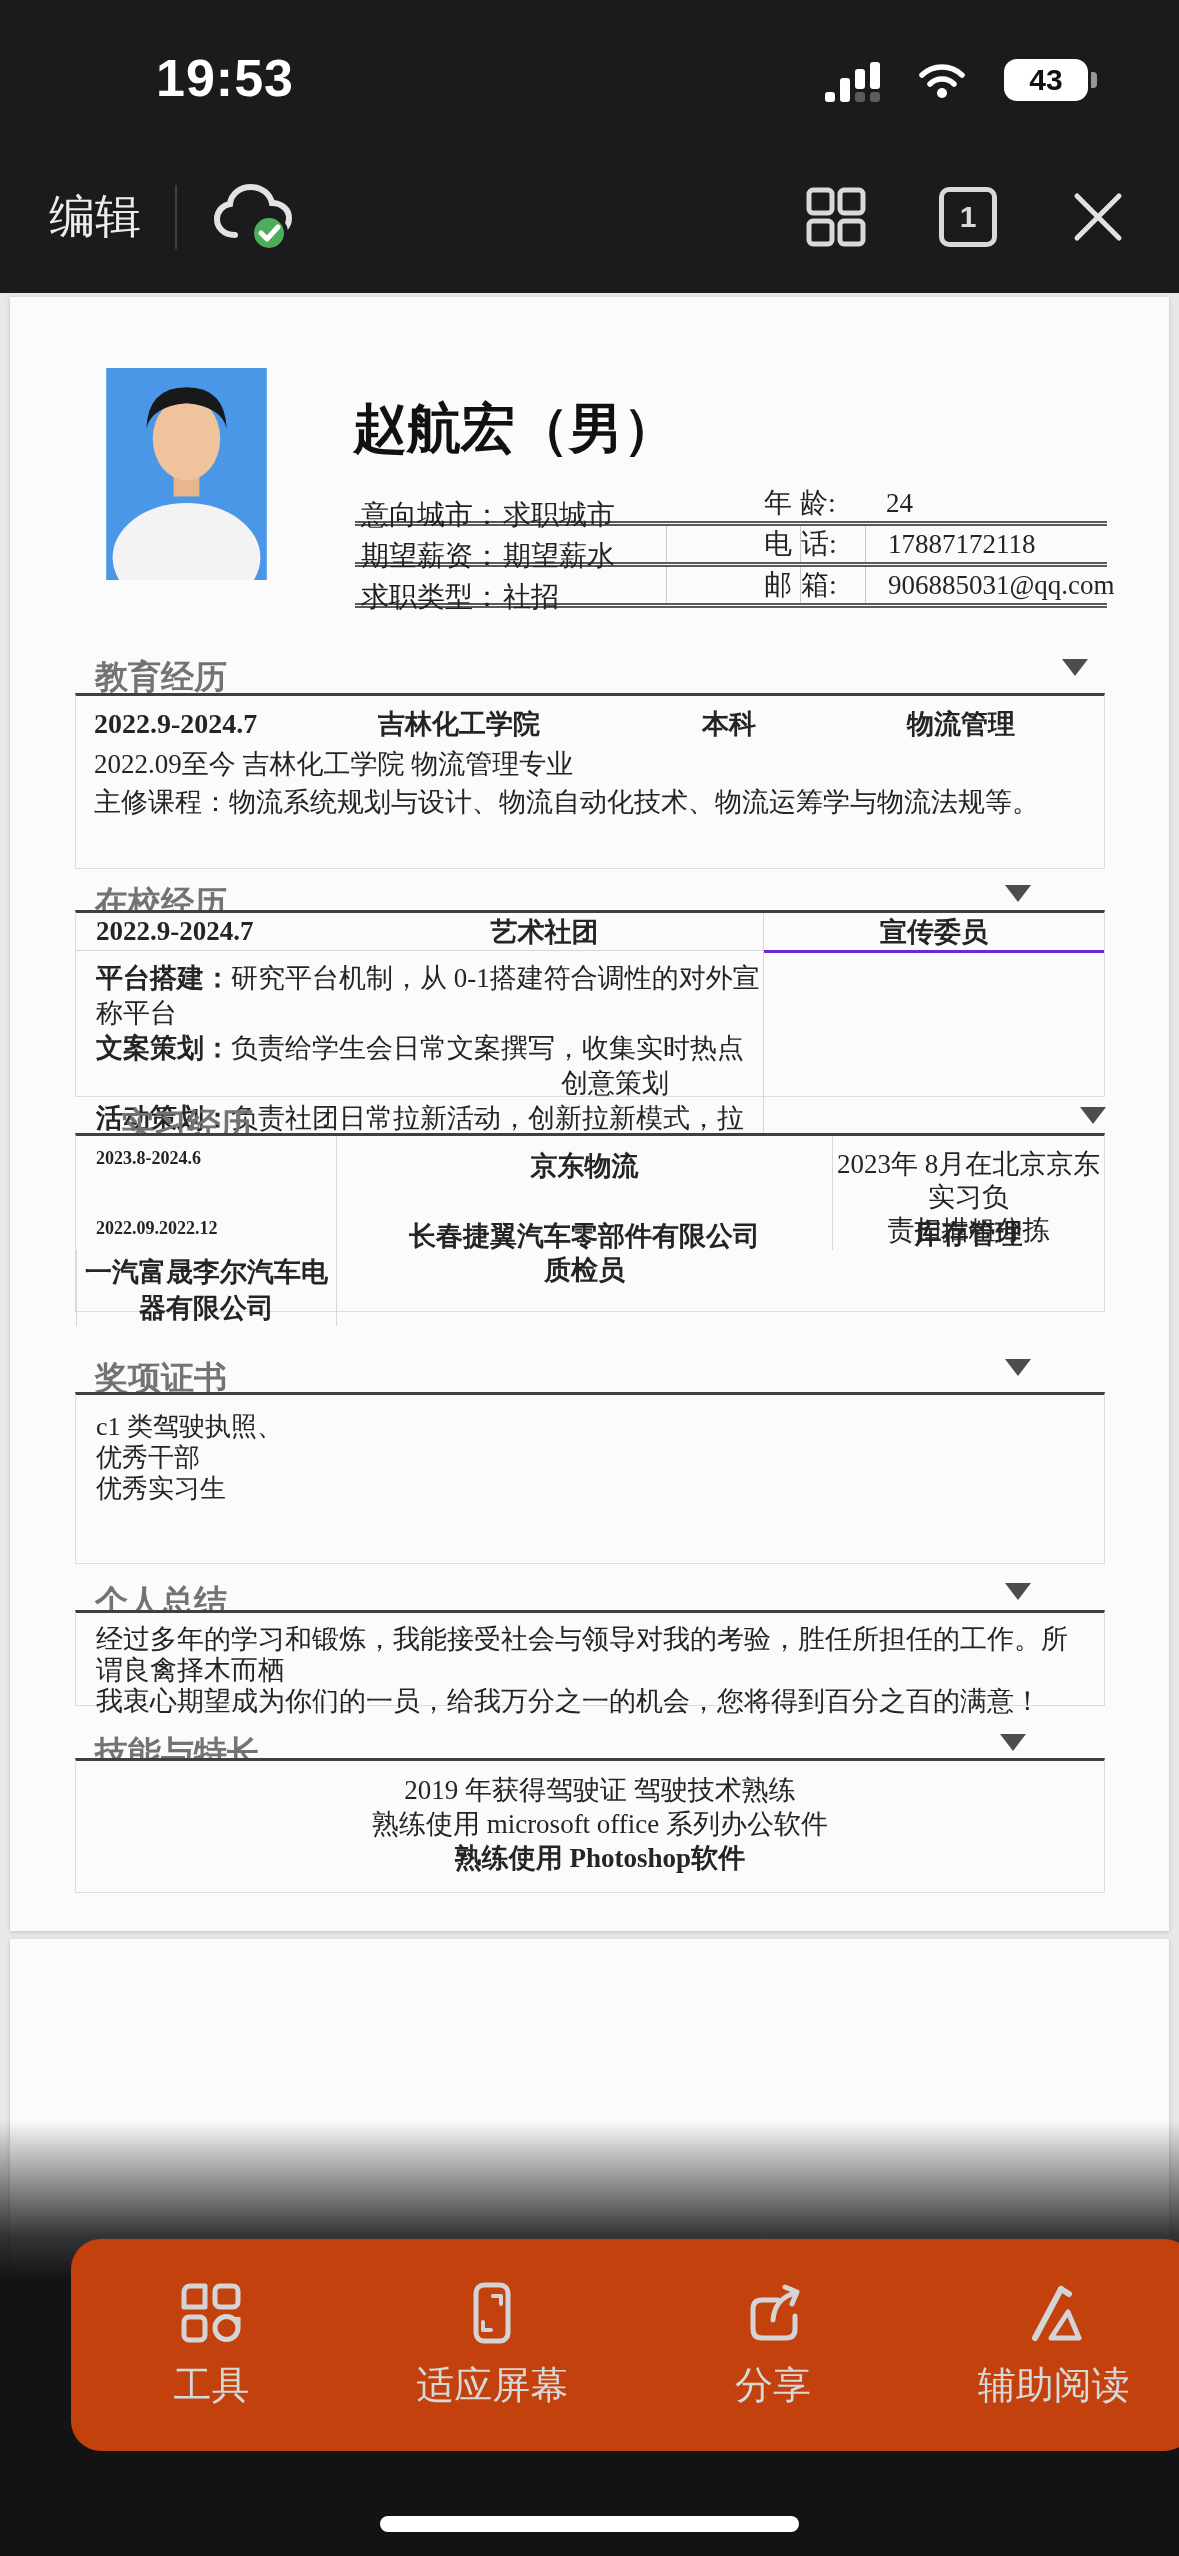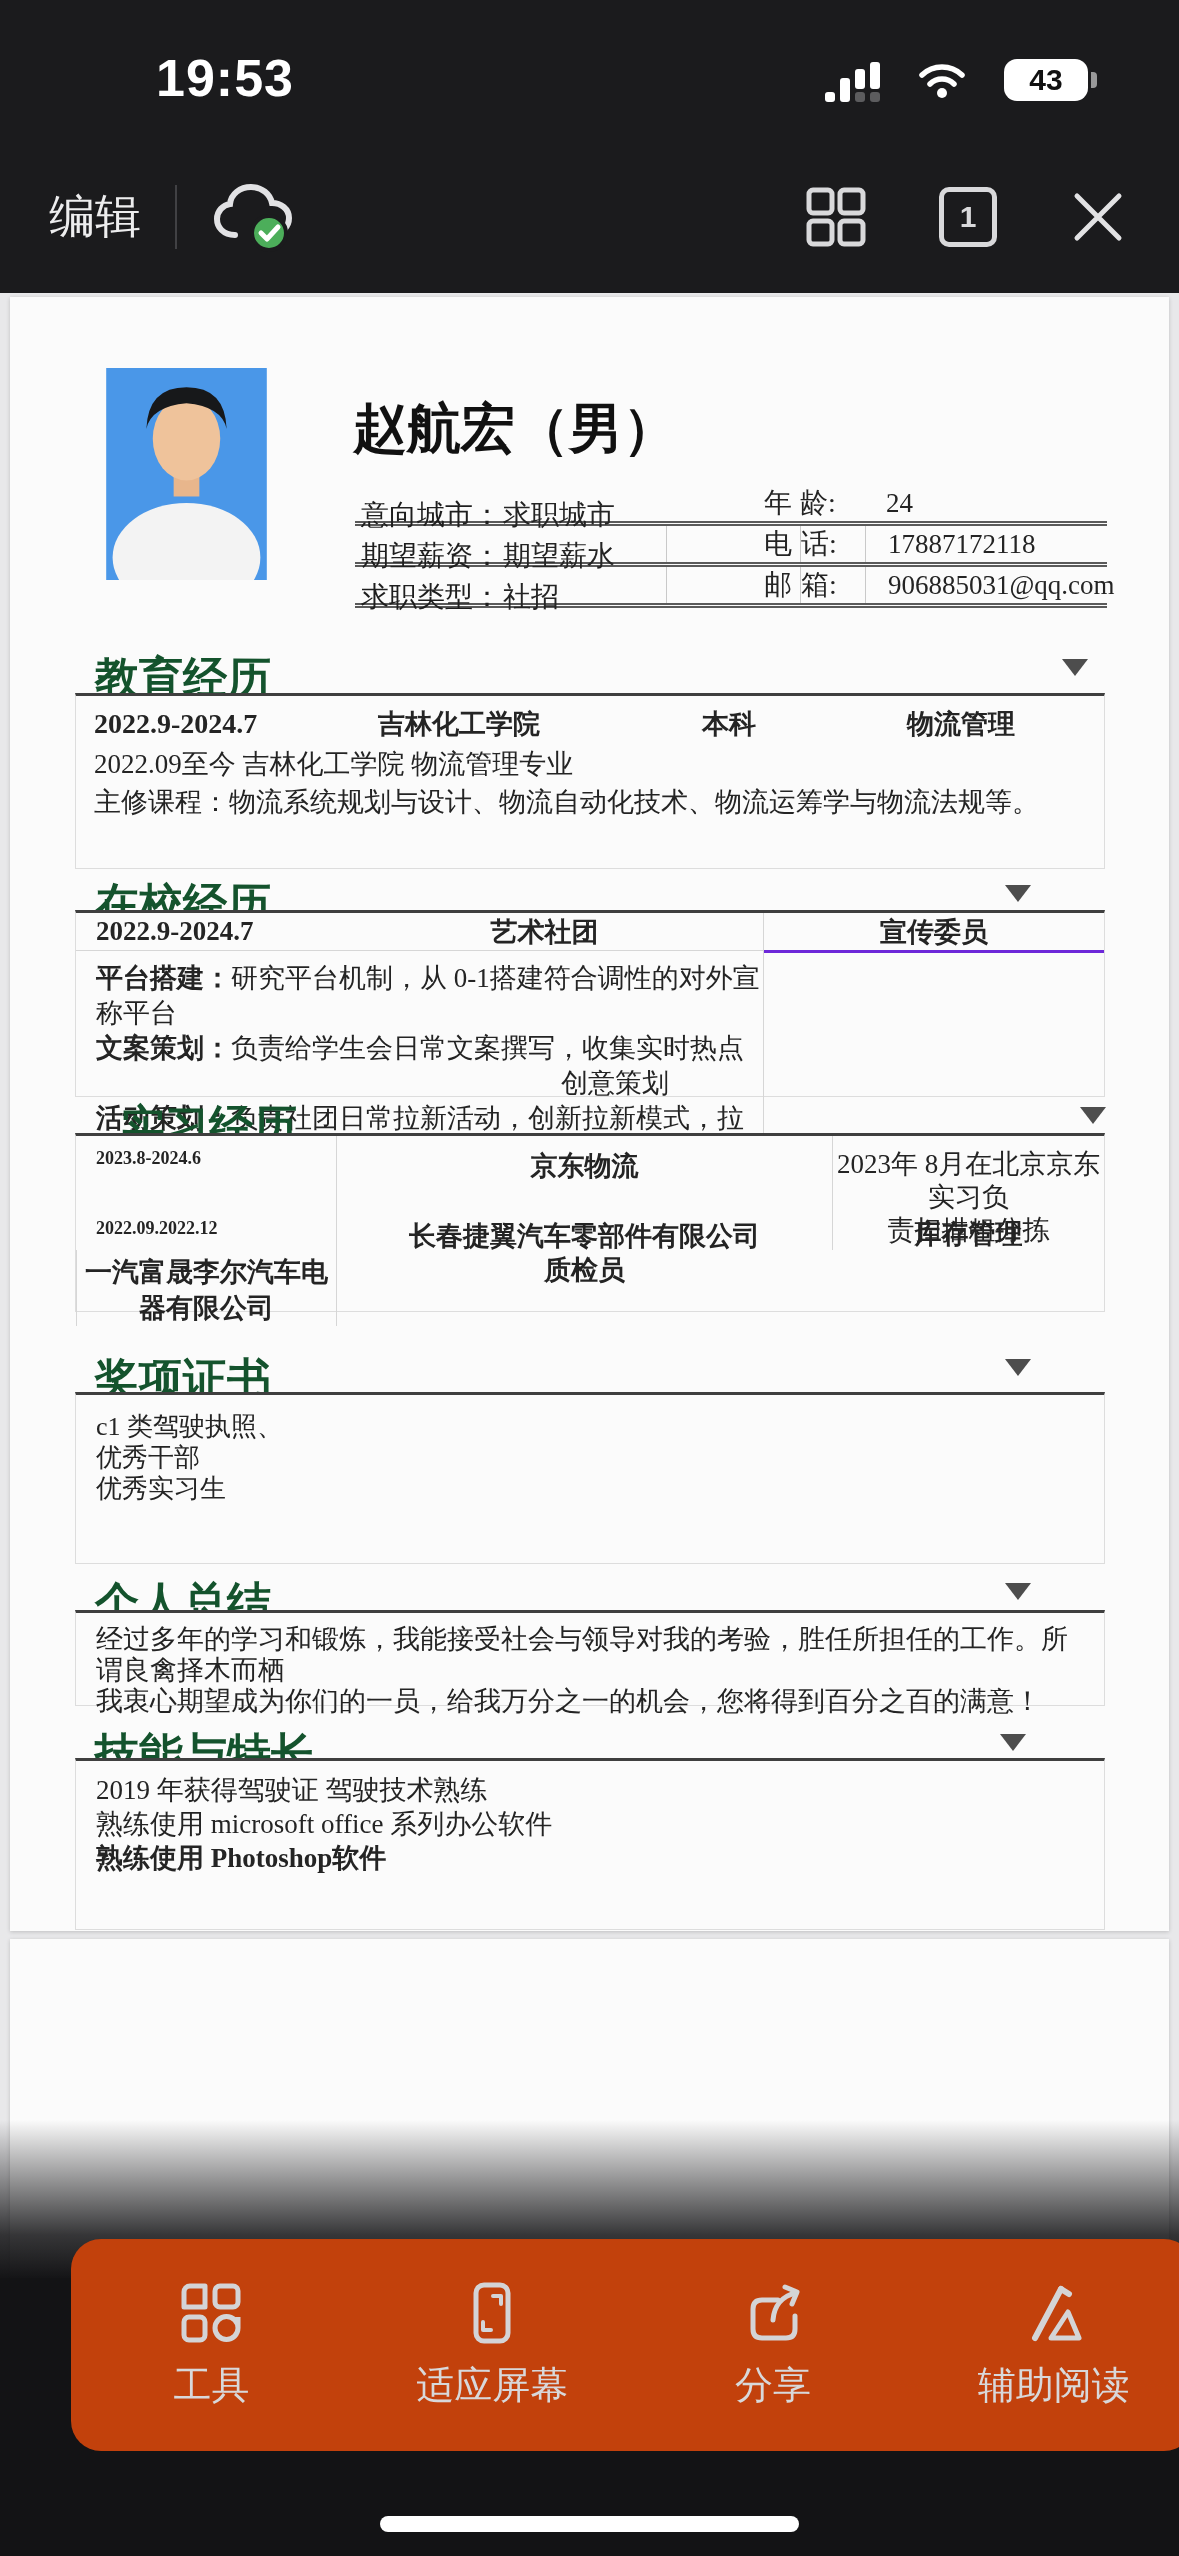--- a/index.html
+++ b/index.html
@@ -46,21 +46,21 @@
   .cA{flex:0 0 311px;display:flex;align-items:center;height:100%;margin-top:24px;}
   .cA .lbl{width:142px;padding-left:6px;color:#1e1e1e;}
   .cA .val{flex:1;}
   .cB{flex:0 0 134px;text-align:right;padding-right:8px;box-sizing:border-box;height:100%;
       display:flex;align-items:center;justify-content:flex-end;}
   .cC{flex:0 0 64px;height:100%;display:flex;align-items:center;}
   .cD{flex:1;padding-left:22px;height:100%;display:flex;align-items:center;font-size:27px;}
   .it-row.bordered .cB,.it-row.bordered .cC,.it-row.bordered .cD{border-left:1px solid #c9c9c9;}
 
   
-  .sec-title{position:absolute;left:85px;font-size:44px;font-weight:700;color:#14532d;}
+  .sec-title{position:absolute;left:85px;font-size:33px;font-weight:700;color:#737373;margin-top:6px;}
   .tri{position:absolute;width:0;height:0;border-left:13px solid transparent;
        border-right:13px solid transparent;border-top:17px solid #4d4d4d;}
   .sec-box{position:absolute;left:65px;width:1030px;box-sizing:border-box;
            border:1px solid #ddd;border-top:3px solid #3f3f3f;background:#fbfbfb;font-size:27px;}
   .cjk-b{font-weight:700;}
 
   .edu-box{top:396px;height:176px;padding:10px 16px 0 18px;}
   .edu-row{display:flex;align-items:center;height:36px;}
   .edu-d{flex:0 0 200px;font-weight:700;font-size:28px;}
   .edu-s{flex:0 0 330px;text-align:center;font-weight:700;}
@@ -81,21 +81,21 @@
   .intern-box{top:836px;height:179px;display:grid;grid-template-columns:260px 496px 1fr;
               grid-template-rows:80px 34px 1fr;}
   .intern-box .c2,.intern-box .c3{border-left:1px solid #d6d6d6;}
   .in-date{padding:12px 0 0 20px;font-weight:700;font-size:18px;}
   .in-co{text-align:center;padding-top:12px;font-weight:700;}
   .in-desc{text-align:center;padding-top:12px;line-height:33px;}
   .in-mid{padding-top:2px;}
 
   .awards-box{top:1095px;height:172px;padding:16px 0 0 20px;line-height:31px;font-size:26px;}
   .summary-box{top:1313px;height:96px;padding:11px 24px 0 20px;line-height:31px;}
-  .skills-box{top:1461px;height:172px;padding:12px 0 0 20px;line-height:34px;}
+  .skills-box{top:1461px;height:135px;padding:12px 0 0 20px;line-height:34px;text-align:center;}
 
   
   .fade{position:absolute;left:0;top:2120px;width:1179px;height:160px;
         background:linear-gradient(180deg,rgba(19,19,21,0) 0%,rgba(19,19,21,.85) 72%,#131315 100%);}
   .bottom-solid{position:absolute;left:0;top:2278px;width:1179px;height:278px;background:#131315;}
   .bottom-panel{position:absolute;left:28px;top:2239px;width:1123px;height:212px;background:#c2410c;
                 border-radius:30px;display:flex;align-items:center;justify-content:space-around;z-index:5;margin-left:43px;}
   .tool-item{display:flex;flex-direction:column;align-items:center;gap:14px;width:220px;}
   .tool-item span{color:#d8d8da;font-size:38px;white-space:nowrap;}
   .home-indicator{position:absolute;left:380px;top:2516px;width:419px;height:16px;border-radius:9px;

